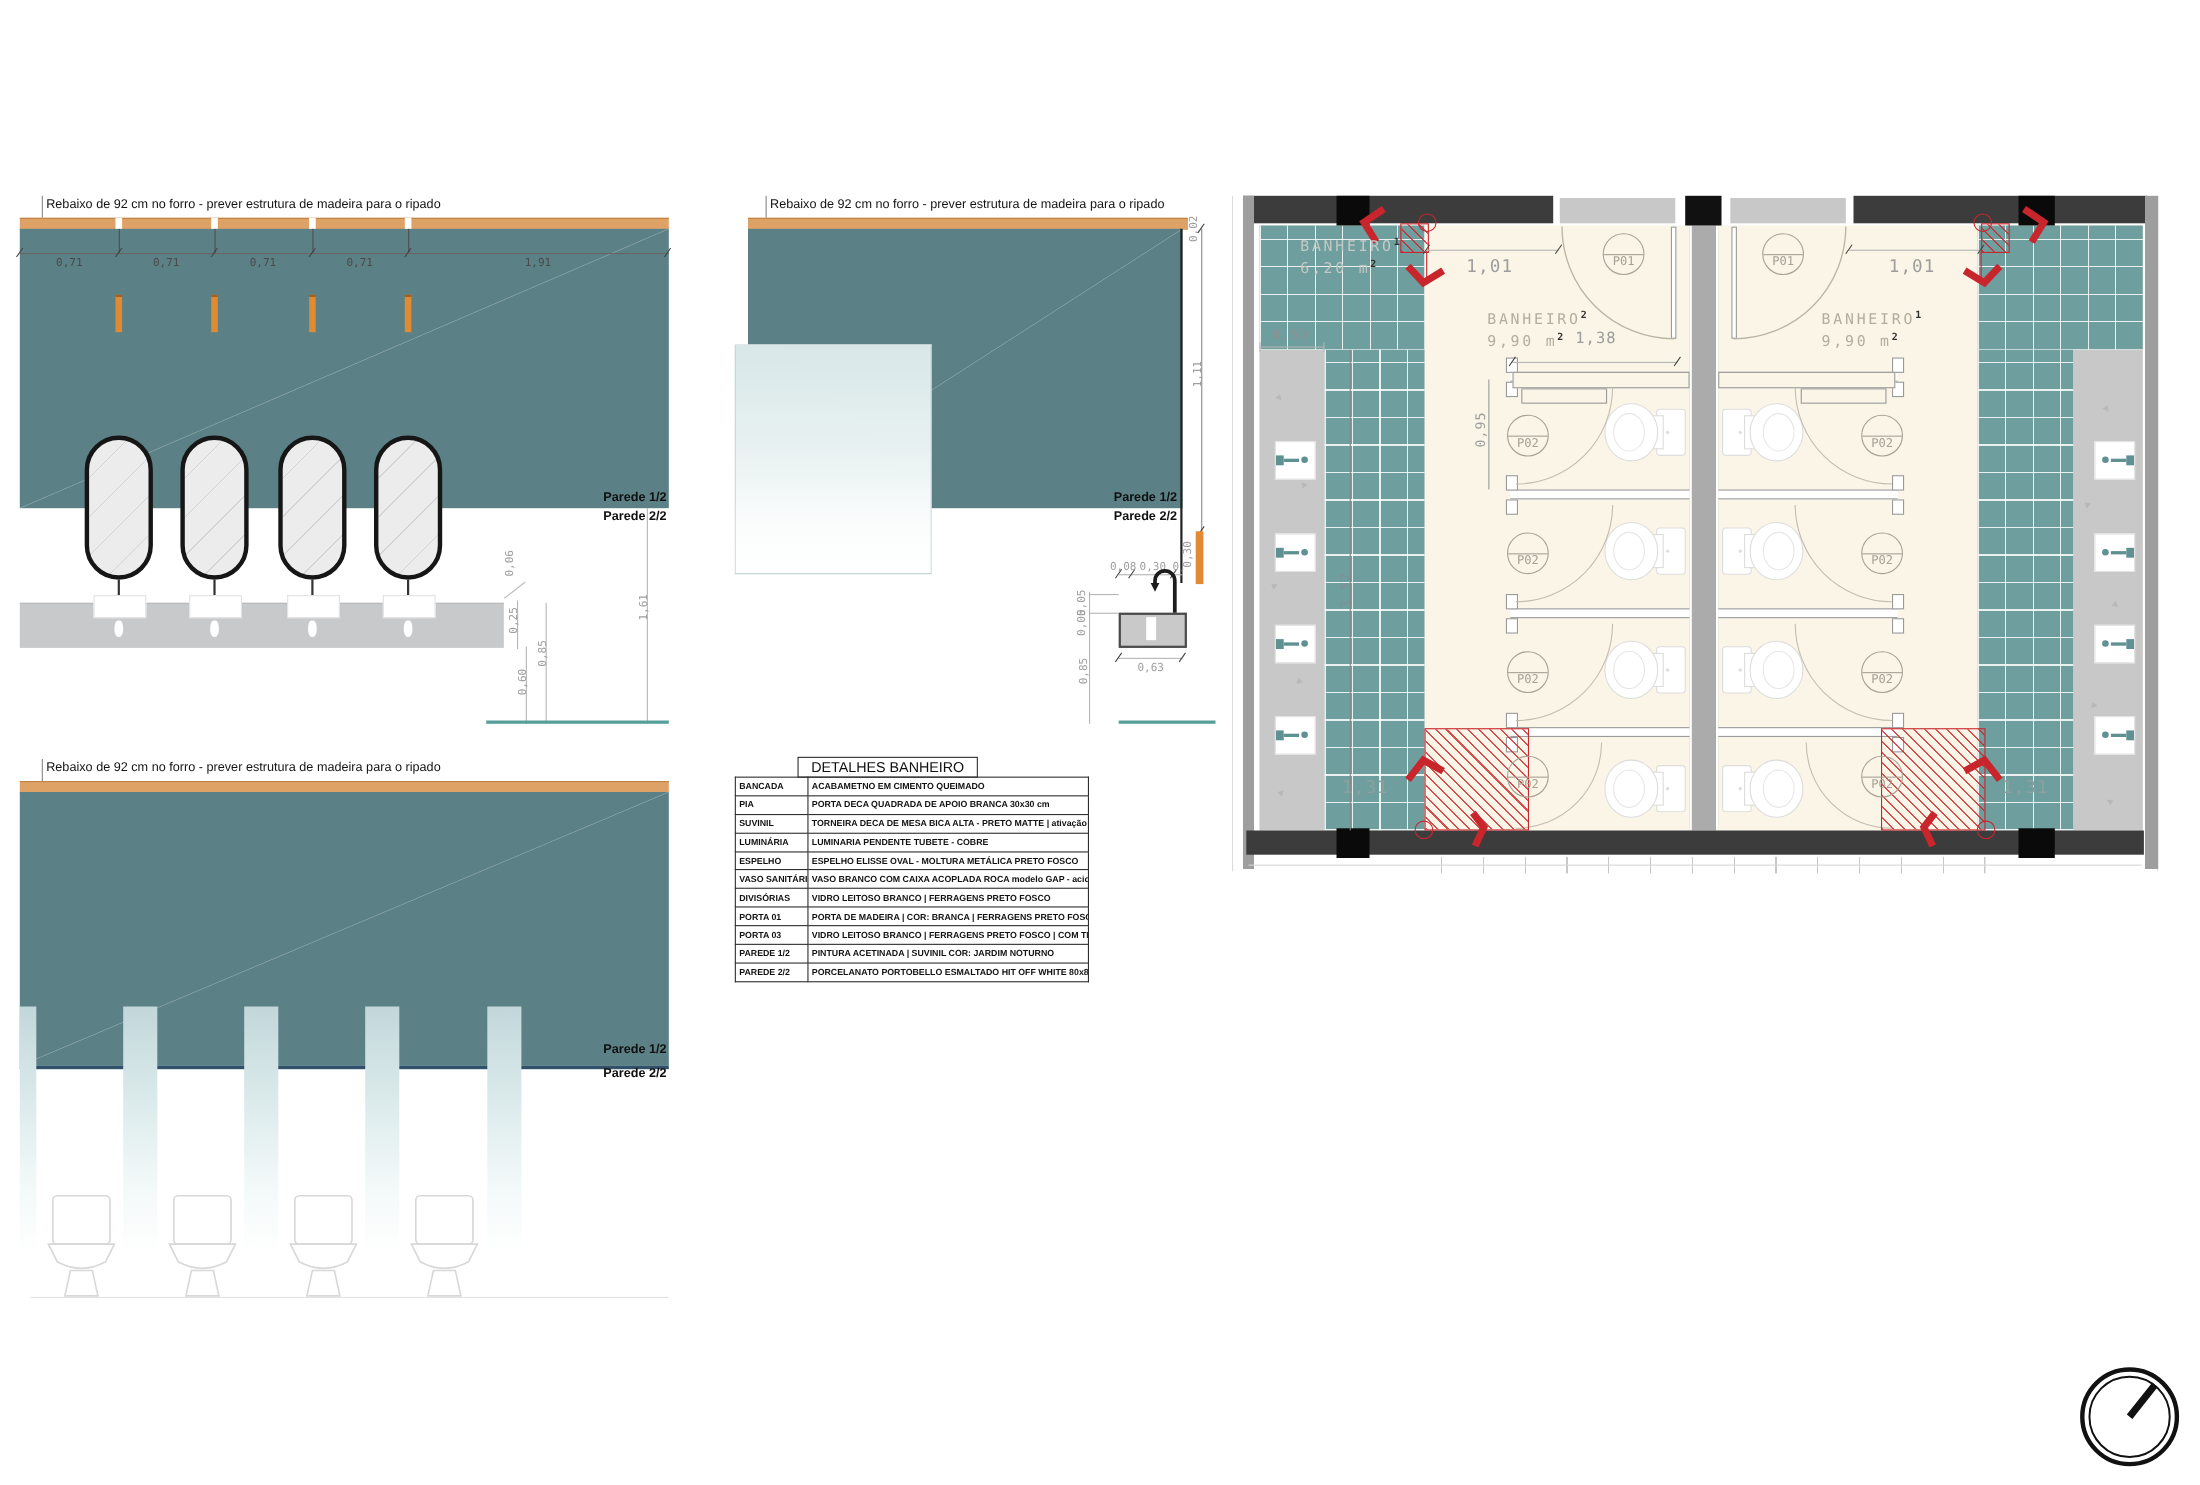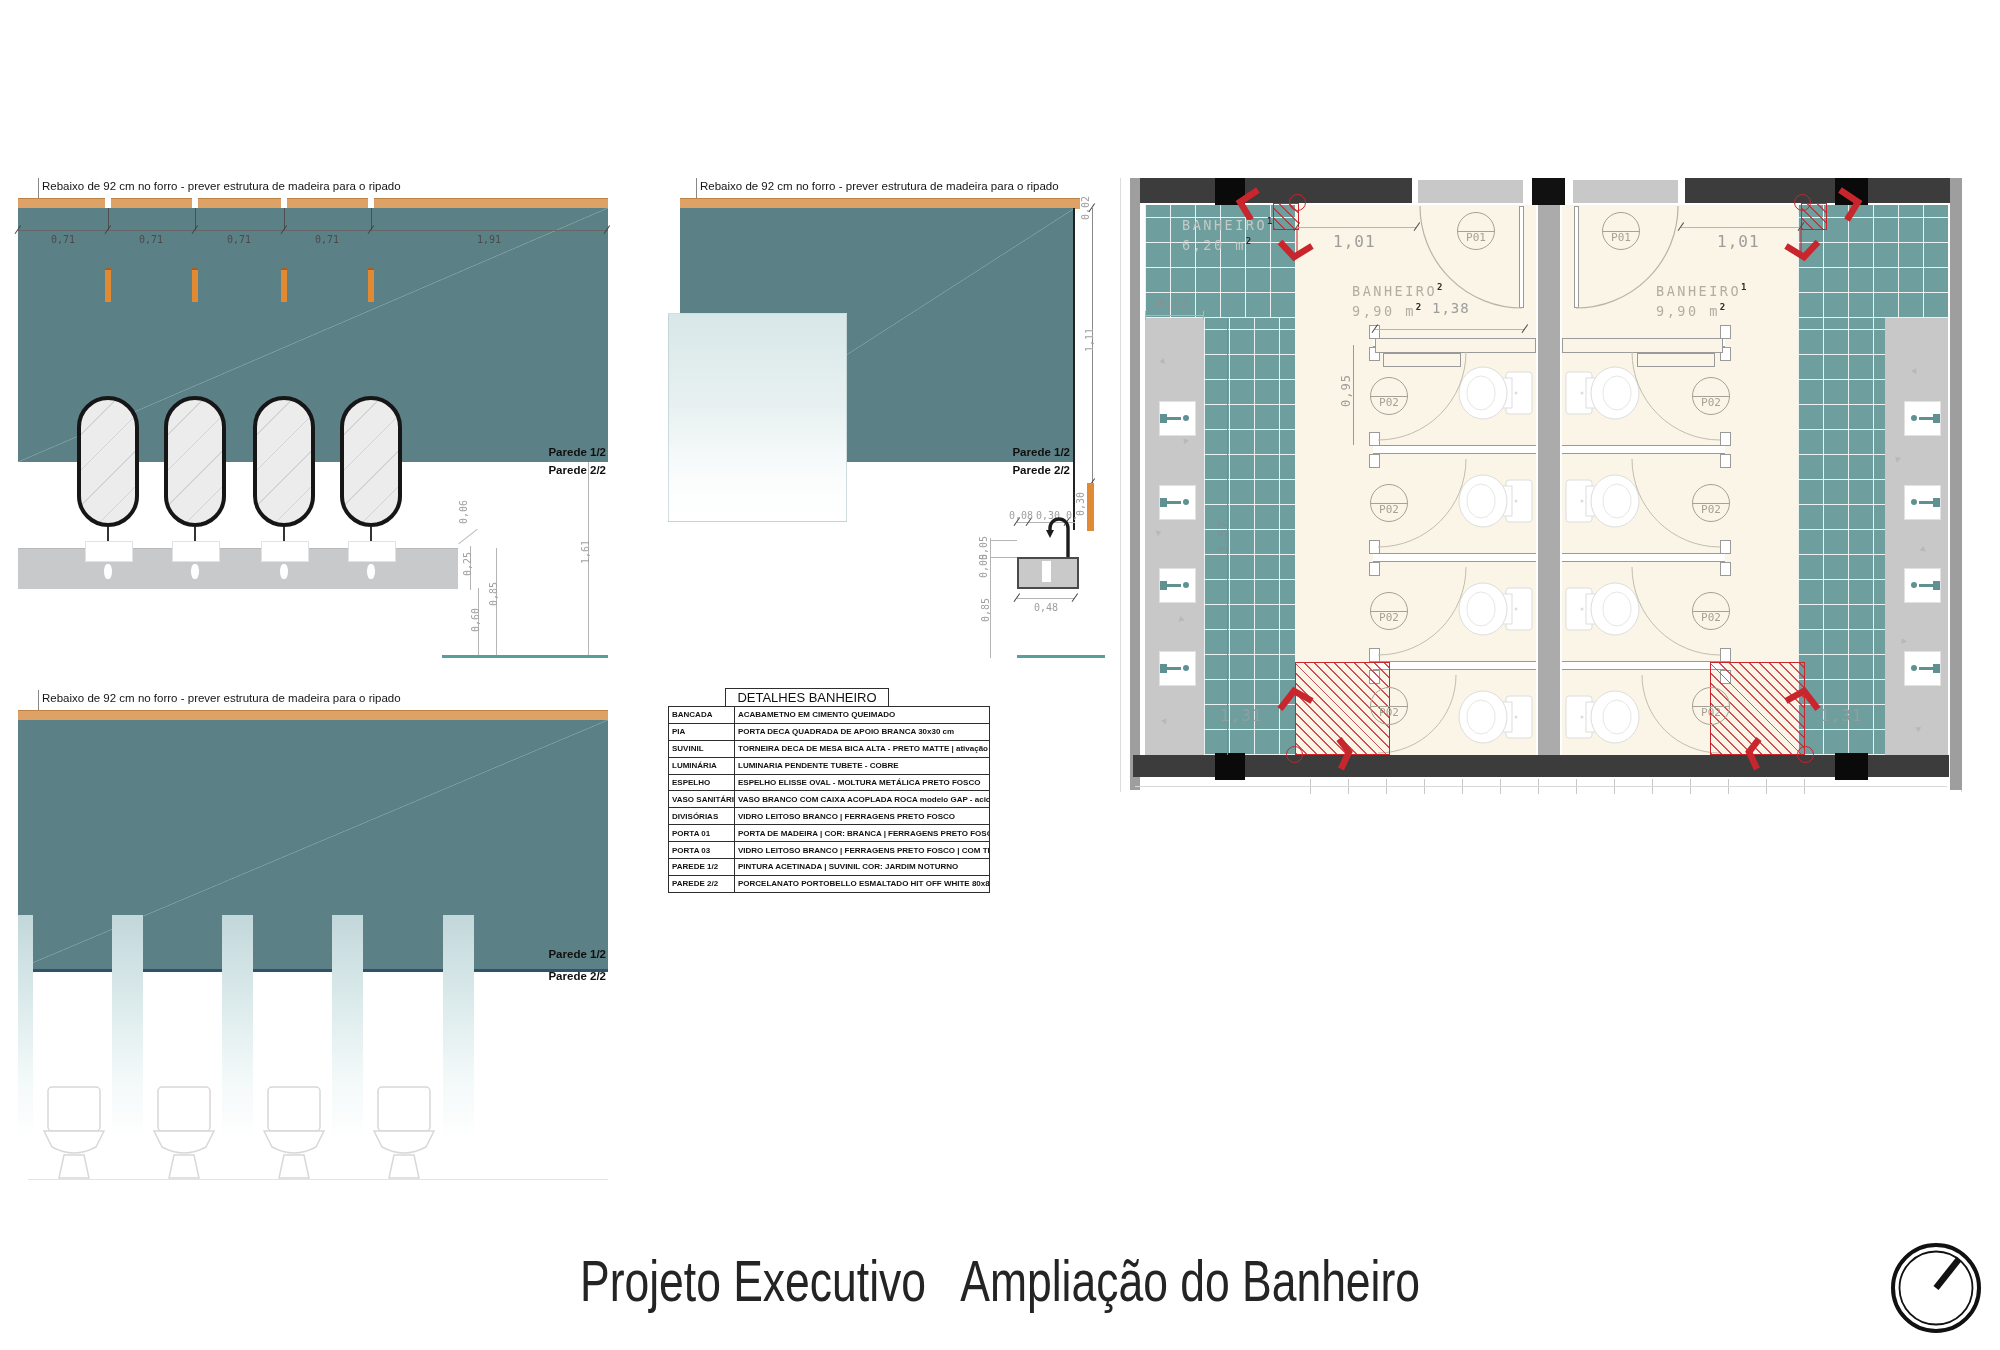--- a/index.html
+++ b/index.html
@@ -136,21 +136,21 @@
     <div class="a" style="left:374px;top:383px;width:9px;height:21px;background:#fff"></div>
     <div class="a dt vt" style="left:310px;top:358px">0,05</div>
     <div class="a dt vt" style="left:310px;top:376px">0,05</div>
     <div class="vline" style="left:322px;top:360px;height:120px"></div>
     <div class="hline" style="left:322px;top:362px;width:27px"></div>
     <div class="hline" style="left:322px;top:379px;width:27px"></div>
     <div class="a dt vt" style="left:312px;top:420px">0,85</div>
     <div class="hline" style="left:349px;top:420px;width:58px"></div>
     <div class="tick" style="left:344px;top:419px"></div>
       <div class="tick" style="left:402px;top:419px"></div>
-    <div class="a dt" style="left:366px;top:424px">0,48</div>
+    <div class="a dt" style="left:366px;top:424px">0,63</div>
     <div class="a" style="left:349px;top:477px;width:88px;height:3px;background:#57a099"></div>
   </div>
 
   <div class="a" style="left:18px;top:690px;width:590px;height:495px">
     <div class="a" style="left:20px;top:0;width:1px;height:20px;background:#888"></div>
     <div class="a note" style="left:24px;top:2px">Rebaixo de 92 cm no forro - prever estrutura de madeira para o ripado</div>
     <div class="a bar" style="left:0;top:20px;width:590px;height:10px"></div>
     <div class="a teal" style="left:0;top:30px;width:590px;height:249px"></div>
     <div class="a" style="left:0;top:279px;width:590px;height:3px;background:#31516b"></div>
     <div class="a strip" style="left:0;top:225px;width:15px;height:265px"></div>
@@ -517,27 +517,20 @@
     <div class="hline" style="left:25px;top:137px;width:59px"></div>
       <div class="vline" style="left:25px;top:133px;height:9px"></div>
       <div class="vline" style="left:83px;top:133px;height:9px"></div>
     <div class="a cad" style="left:37px;top:119px;font-size:12px;color:#8f8f8f">0,50</div>
     <div class="vline" style="left:107px;top:140px;height:437px;background:#7c8c8c"></div>
     <div class="a cad vt" style="left:96px;top:342px;font-size:12px;color:#7d9193">3,57</div>
     <div class="a cad" style="left:100px;top:528px;font-size:16px;color:#8f9f9e">1,31</div>
     <div class="a cad" style="left:700px;top:528px;font-size:16px;color:#8f9f9e">1,31</div>
   </div>
 
-  <div class="a" style="left:500px;top:1248px;width:1000px">
-    <div class="ftwrap">
-      <span class="ft">Projeto Executivo</span>
-      <span class="ftdiv"></span>
-      <span class="ft">Ampliação do Banheiro</span>
-    </div>
-  </div>
 
   <svg class="a" style="left:1886px;top:1238px" width="100" height="100" viewBox="0 0 100 100">
     <circle cx="50" cy="50" r="43" fill="none" stroke="#111" stroke-width="4"></circle>
     <circle cx="50" cy="50" r="36.5" fill="none" stroke="#111" stroke-width="1.8"></circle>
     <line x1="50" y1="50" x2="73" y2="21" stroke="#111" stroke-width="6.5"></line>
   </svg>
 
 </div>
 
 </body></html>

